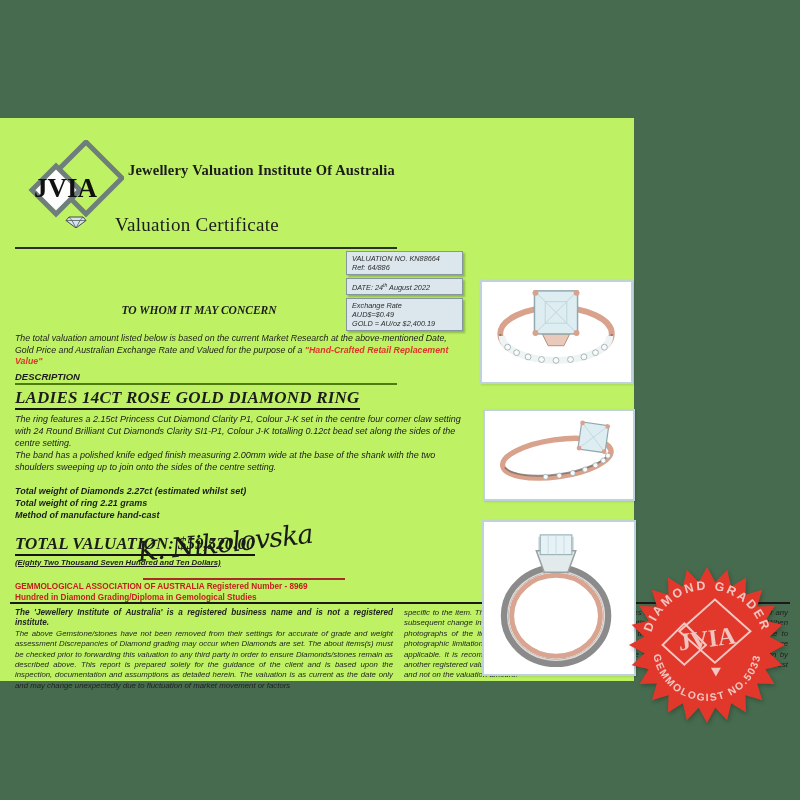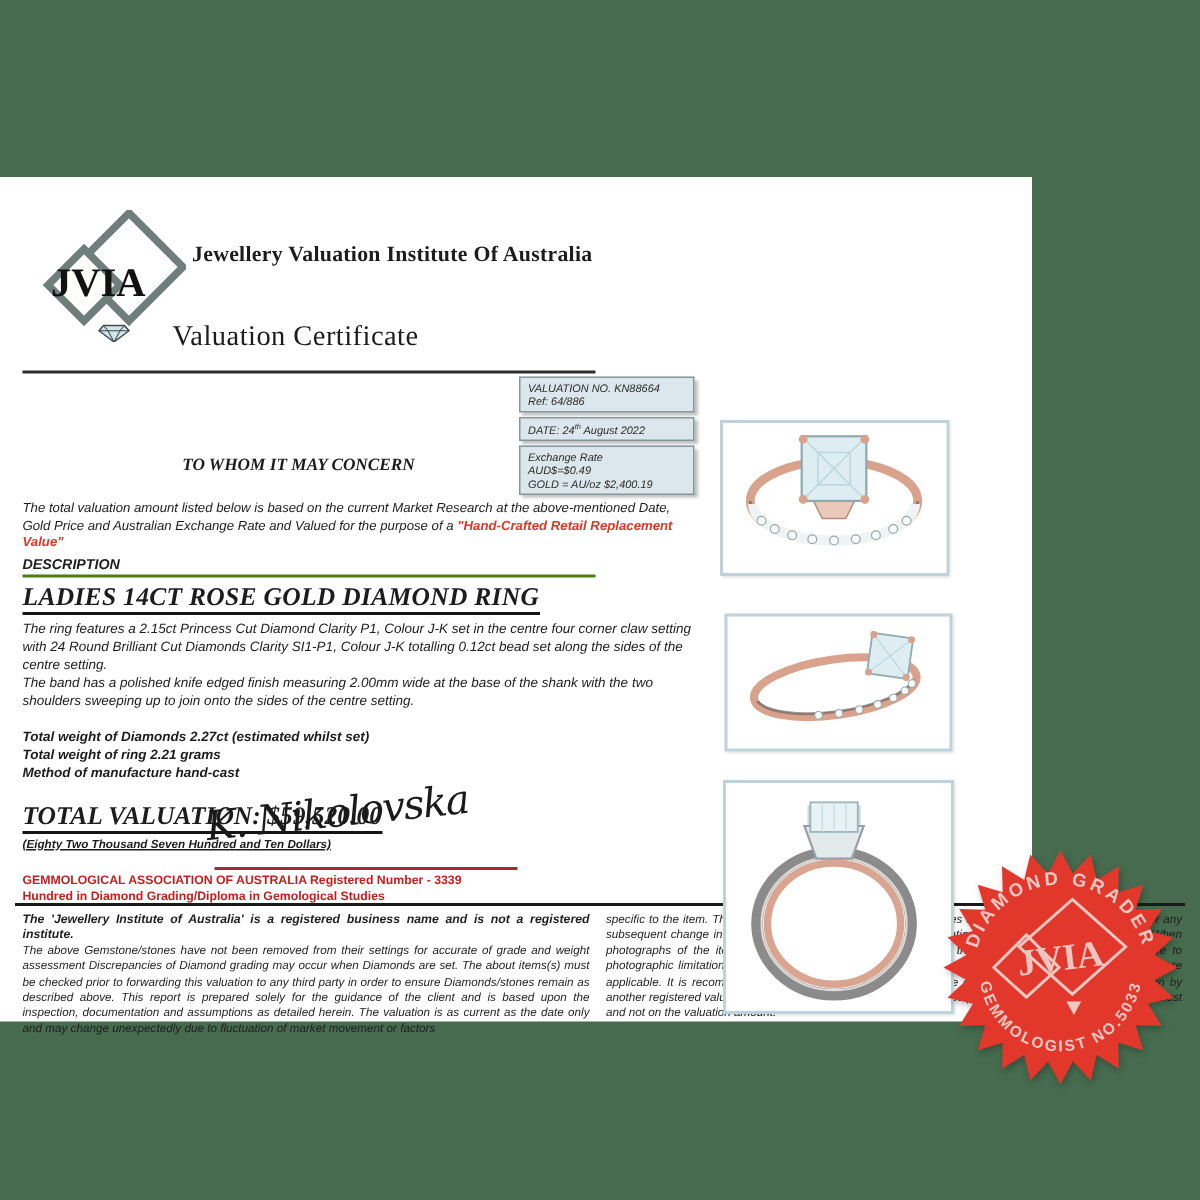--- a/index.html
+++ b/index.html
@@ -1,19 +1,19 @@
 <!DOCTYPE html>
 <html><head>
 <meta charset="utf-8">
 <style>
   * { margin:0; padding:0; box-sizing:border-box; }
   html,body { width:800px; height:800px; }
   body { font-family:"Liberation Sans", sans-serif; color:#1c1c1c; }
   .page { position:relative; width:800px; height:800px; background:#466b4e; overflow:hidden; }
-  .paper { position:absolute; left:0; top:118px; width:688px; height:563px; background:#ffffff; }
+  .paper { position:absolute; left:0; top:118px; width:634px; height:563px; background:#bef264; }
 
   
   .logo { position:absolute; left:28px; top:22px; width:96px; height:88px; }
   .org-name { position:absolute; left:128px; top:44px; font-family:"Liberation Serif", serif;
               font-weight:bold; font-size:14.5px; letter-spacing:.2px; }
   .cert-title { position:absolute; left:115px; top:96px; font-family:"Liberation Serif", serif;
                 font-weight:normal; font-size:19px; letter-spacing:.3px; }
   .title-rule { position:absolute; left:15px; top:129px; width:382px; height:2px; background:#2e2e2e; }
 
   
@@ -118,21 +118,21 @@
         <div>Total weight of ring 2.21 grams</div>
         <div>Method of manufacture hand-cast</div>
       </div>
       <div><span class="total">TOTAL VALUATION: $59,520.00</span></div>
       <div class="total-words">(Eighty Two Thousand Seven Hundred  and Ten Dollars)</div>
     </div>
 
     <div class="sig-block">
       <div class="sig-script">K. Nikolovska</div>
       <div class="sig-line"></div>
-      <div class="sig-assoc">GEMMOLOGICAL ASSOCIATION OF AUSTRALIA Registered Number - 3339</div>
+      <div class="sig-assoc">GEMMOLOGICAL ASSOCIATION OF AUSTRALIA Registered Number - 8969</div>
       <div class="sig-diploma">Hundred in Diamond Grading/Diploma in Gemological Studies</div>
     </div>
 
     <div class="footer-rule"></div>
     <div class="foot-col foot-left">
       <div class="foot-bold">The 'Jewellery Institute of Australia' is a registered business name and is not a registered institute.</div>
       <div>The above Gemstone/stones have not been removed from their settings for accurate of grade and weight assessment Discrepancies of Diamond grading may occur when Diamonds are set. The about items(s) must be checked prior to forwarding this valuation to any third party in order to ensure Diamonds/stones remain as described above. This report is prepared solely for the guidance of the client and is based upon the inspection, documentation and assumptions as detailed herein. The valuation is as current as the date only and may change unexpectedly due to fluctuation of market movement or factors</div>
     </div>
     <div class="foot-col foot-right">
       <div>specific to the item. The valuer cannot accept any liability for losses due to reliance on this report and for any subsequent change in value. The purpose of this report is a valuation estimate not a value guarantee. When photographs of the item are supplied, the original may not be true to size and colour may vary due to photographic limitations values are expressed in Australian Dollars (AUD$) and include GST charges where applicable. It is recommended by the Jewellery Valuation Institute of Australia to seek a second opinion by another registered valuer before purchasing an item. Items should be purchased solely on a customer's interest and not on the valuation amount.</div>

